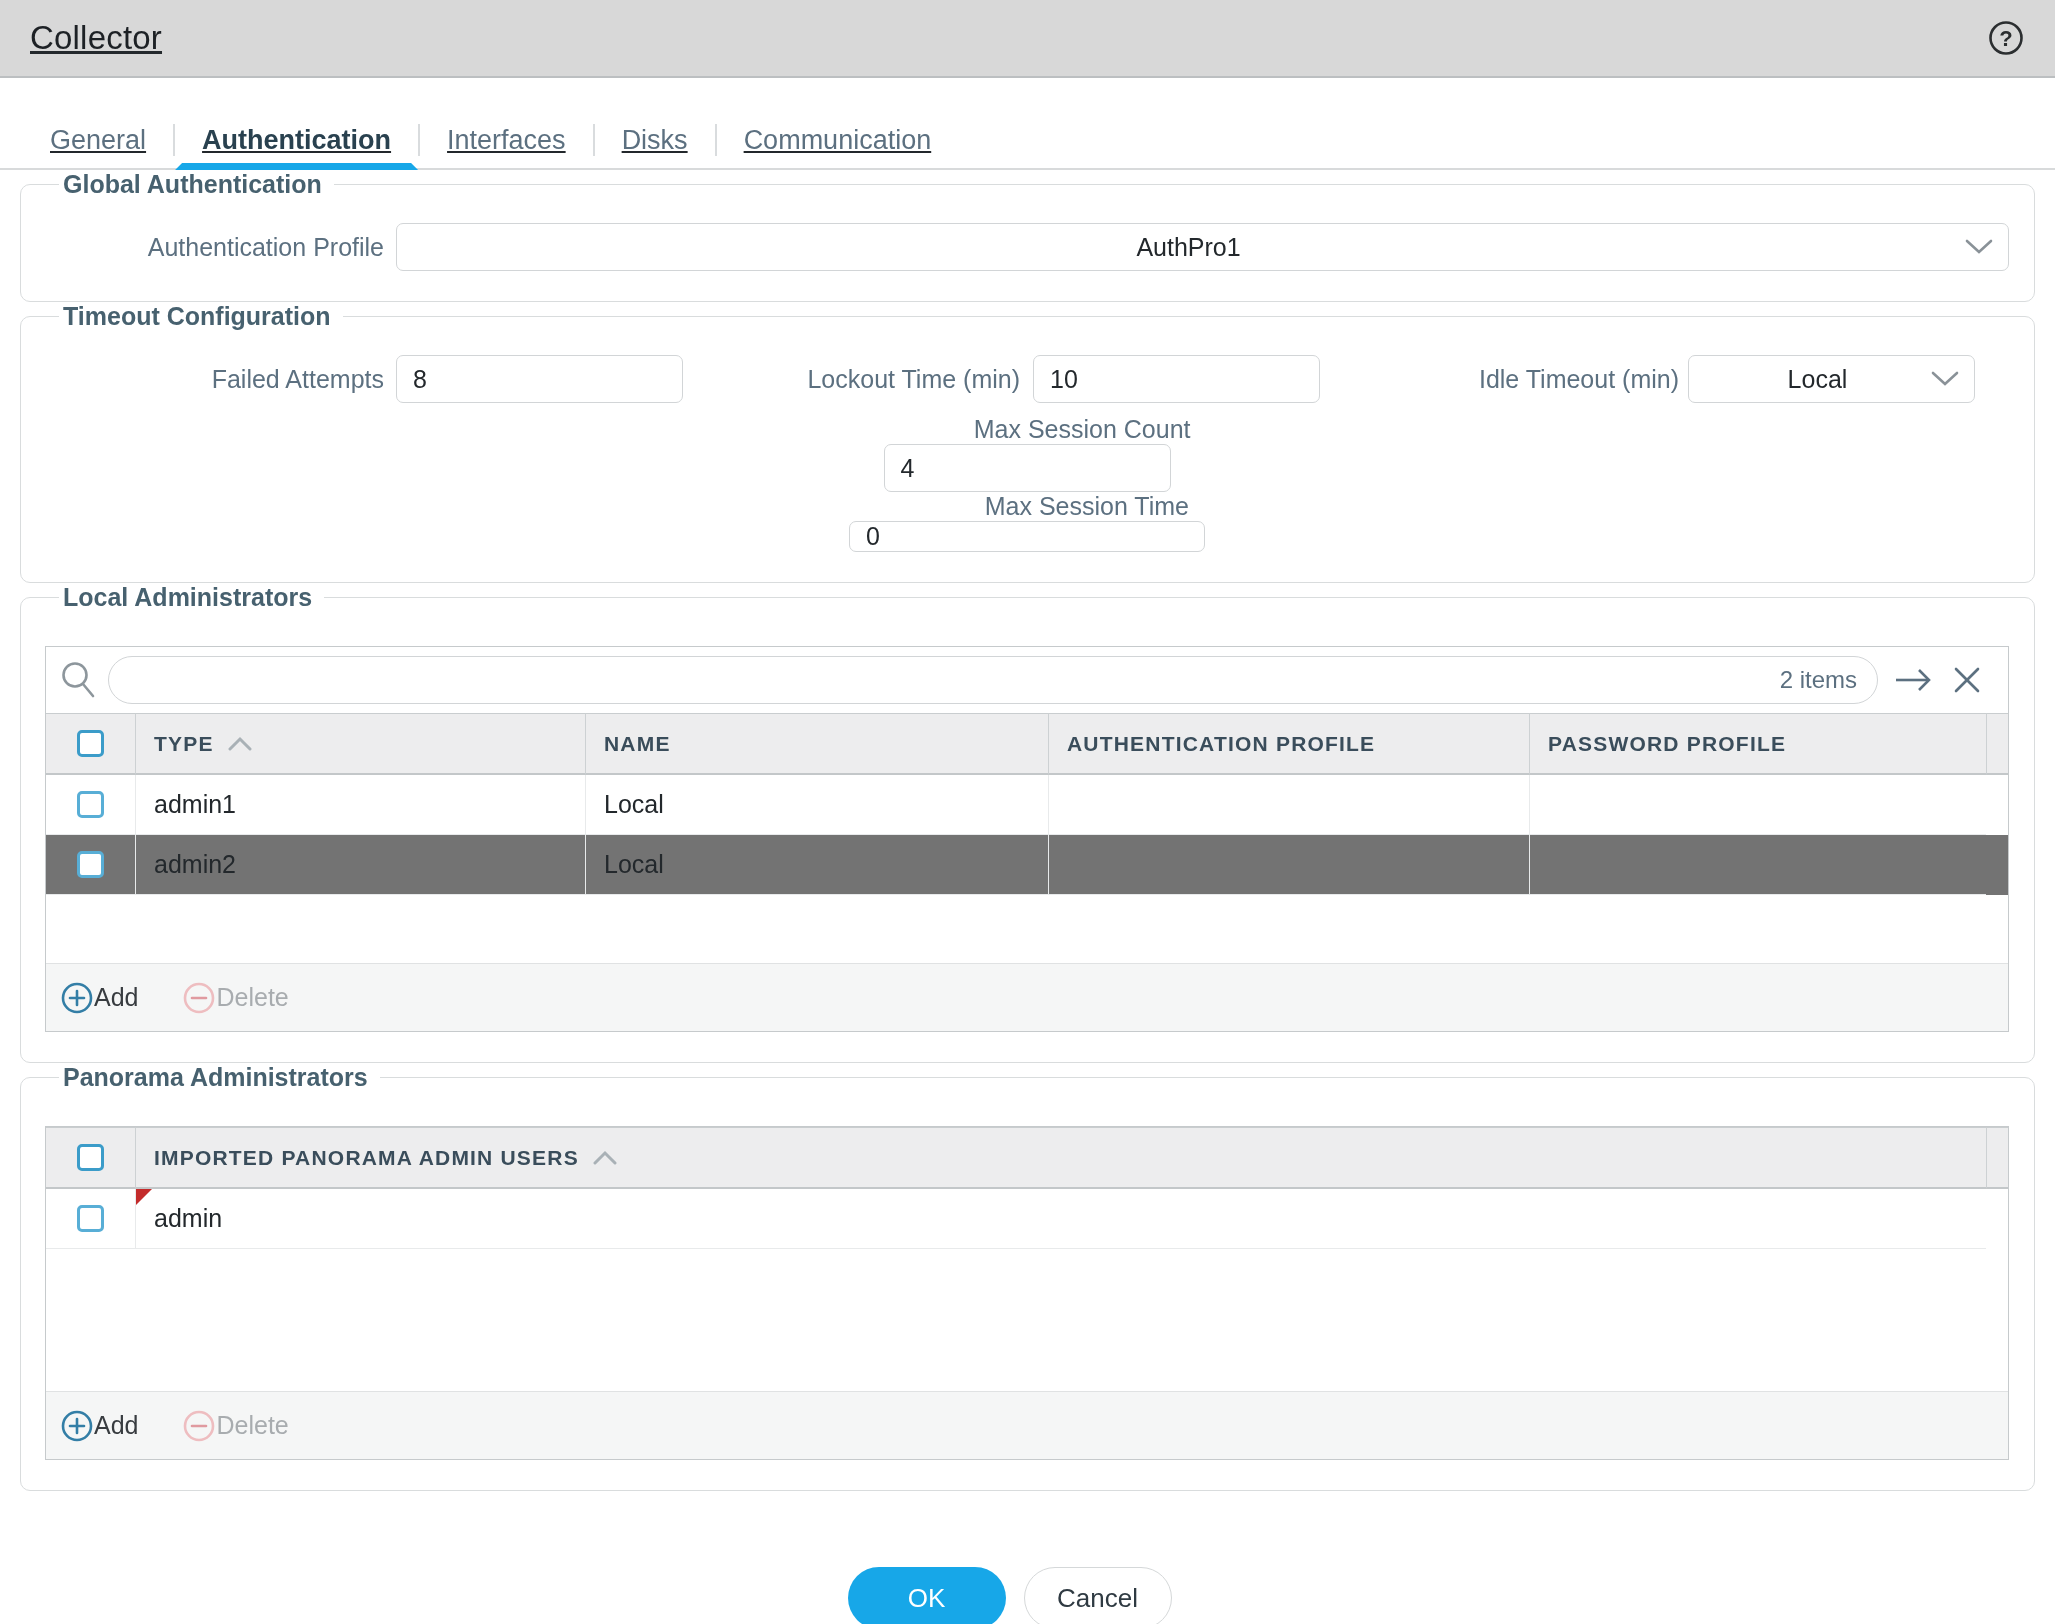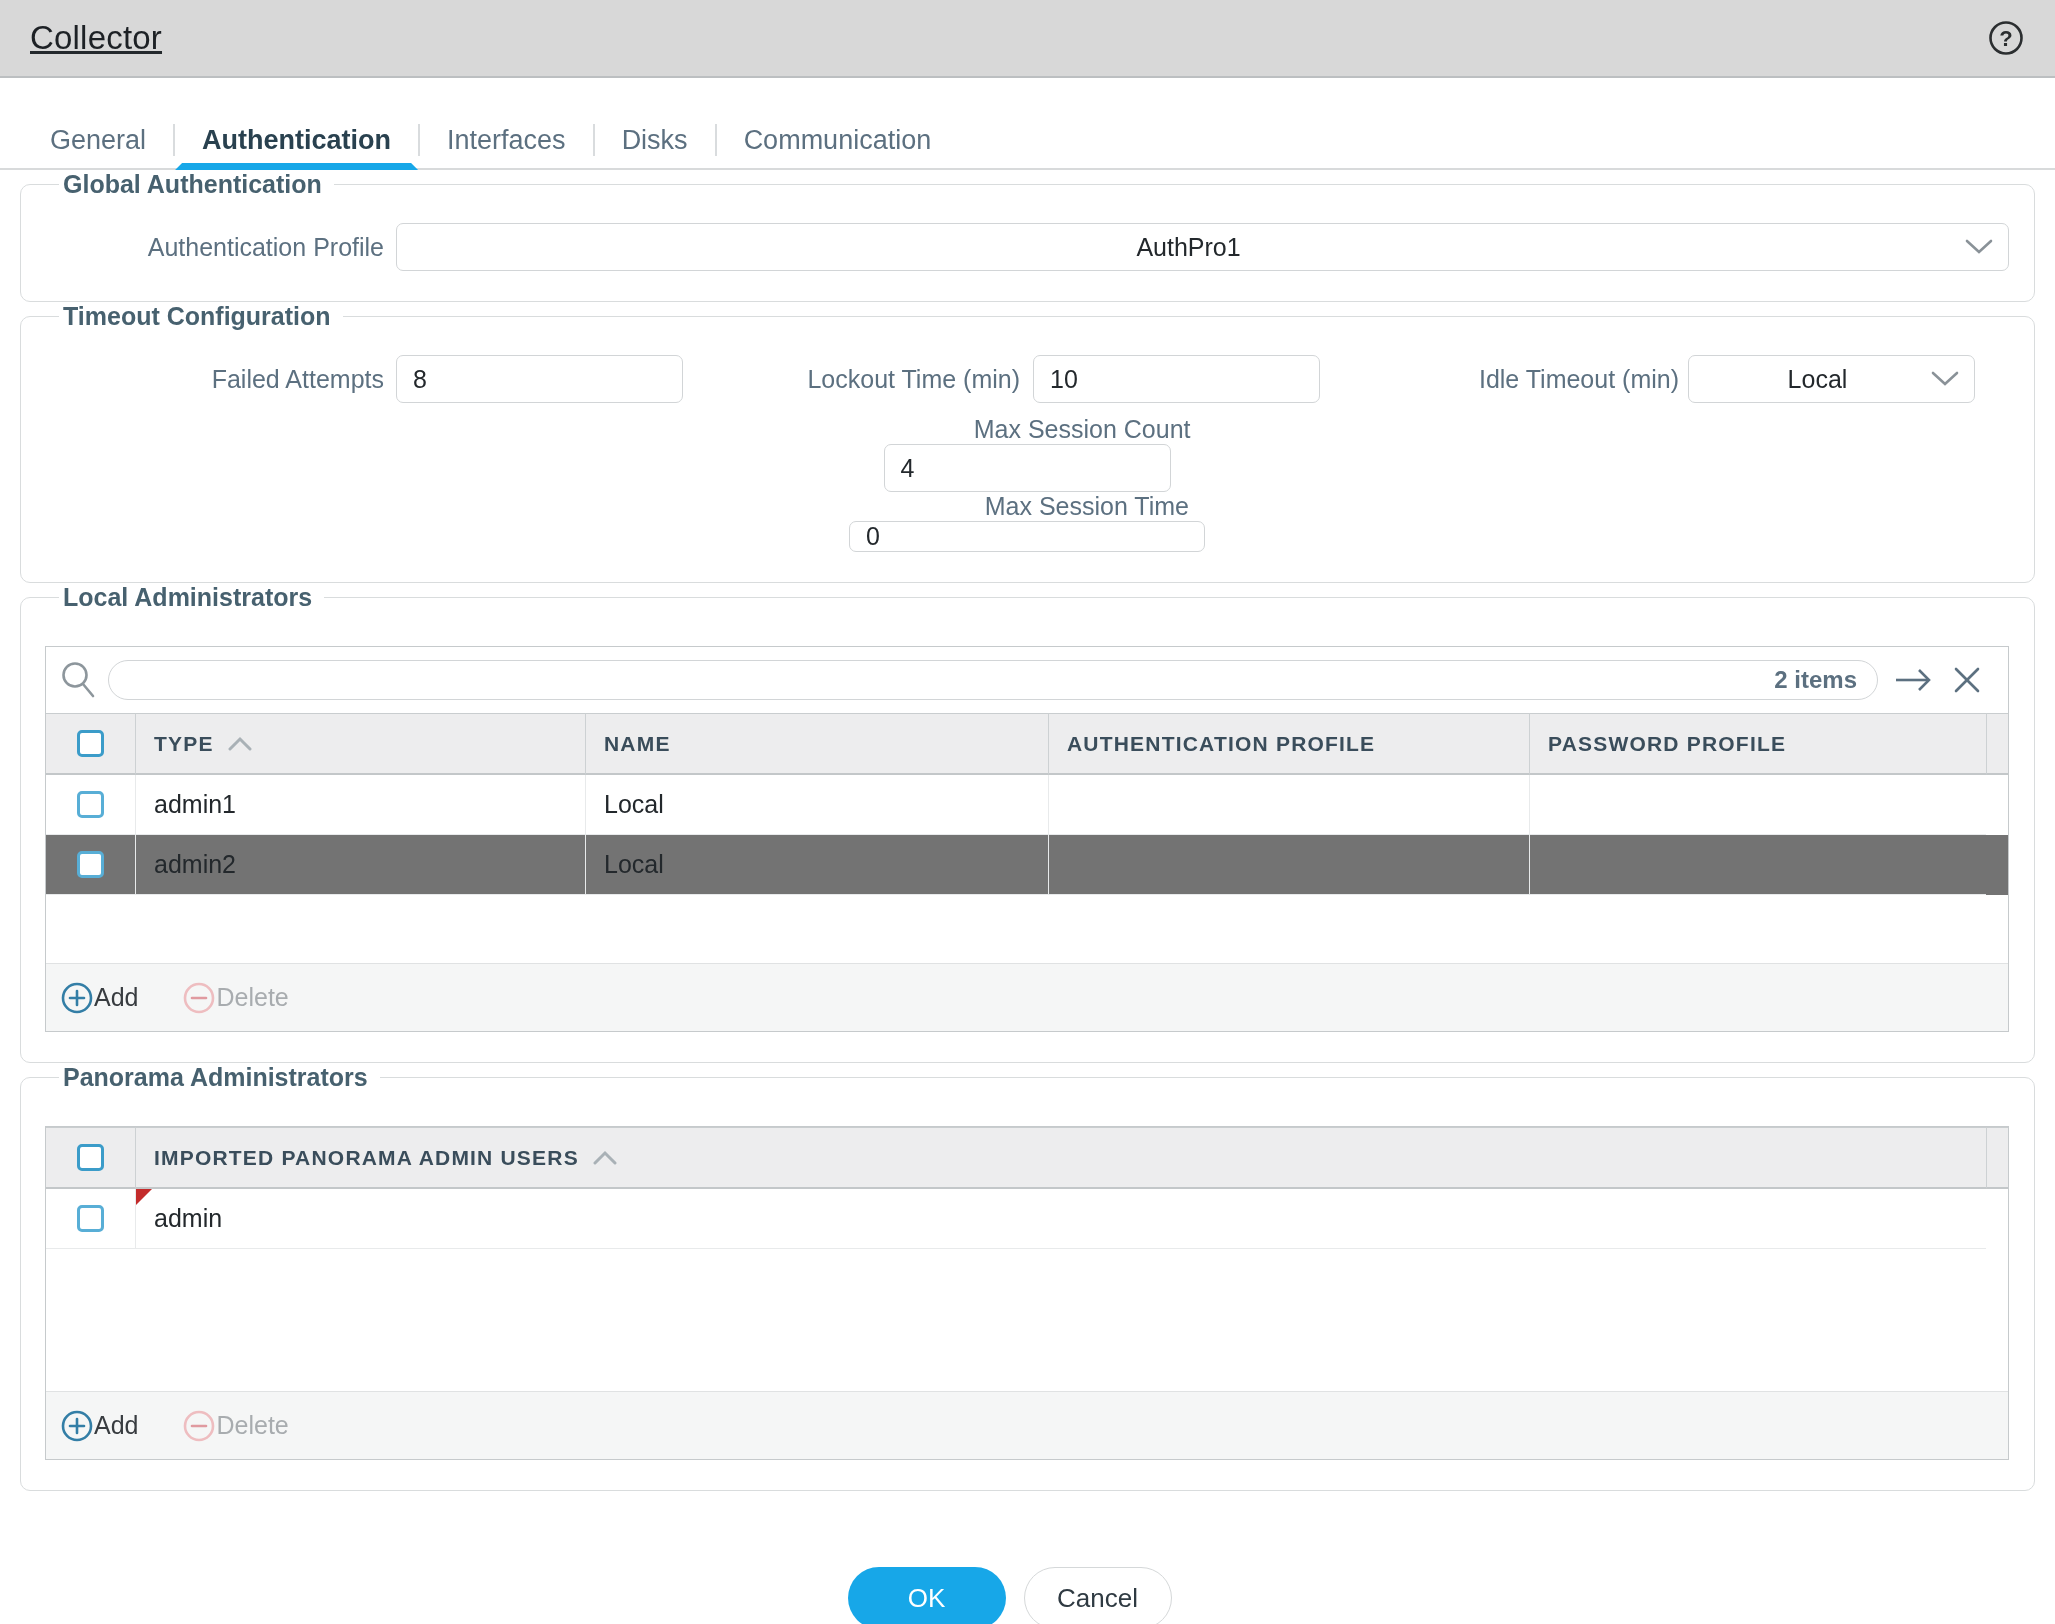--- a/index.html
+++ b/index.html
@@ -18,20 +18,21 @@
     text-decoration: underline;
   }
   .titlebar .title { font-size: 33px; color: #1d2125; letter-spacing: .2px; }
   .help-btn { display:flex; align-items:center; cursor:pointer; }
 
   
   .tabbar {
     margin-top: 34px; padding-left: 36px; height: 58px;
     display: flex; align-items: center;
     border-bottom: 2px solid #d8dadb;
+    text-decoration: underline;
   }
   .tab {
     position: relative; height: 100%; display: flex; align-items: center;
     padding: 0 27px; font-size: 27px; color: #5c7080; cursor: pointer;
   }
   .tab:first-child { padding-left: 14px; }
   .tab.active { color: #29414f; font-weight: bold; }
   .tab.active::after {
     content:""; position:absolute; left:0; right:0; bottom:-2px; height:7px;
     background:#17a7e8;
@@ -72,24 +73,24 @@
   }
   .selectbox .sel-text { flex: 1; }
 
   
   .gridbox { margin-top: 10px; border: 1.5px solid #c6cacc; background: #fff; }
   .searchrow {
     height: 66px; display: flex; align-items: center;
     padding: 0 26px 0 12px; background: #fff;
   }
   .searchpill {
-    flex: 1; height: 40px; margin-left: 10px; margin-right: 16px;
+    flex: 1; height: 48px; margin-left: 10px; margin-right: 16px;
     border: 1.5px solid #d2d5d7; border-radius: 27px;
     display: flex; align-items: center; justify-content: flex-end;
-    padding: 0 20px; font-size: 24px; color: #5c7080; cursor: text; font-weight: bold;
+    padding: 0 20px; font-size: 24px; color: #5c7080; cursor: text;
   }
   .searchtools { display: flex; align-items: center; gap: 18px; }
 
   .thead, .trow, .tfiller-cols {
     display: grid;
     grid-template-columns: 89px 450px 463px 481px 1fr 22px;
   }
   .thead2, .trow2 { display: grid; grid-template-columns: 89px 1fr 22px; }
 
   .thead > div, .thead2 > div {

